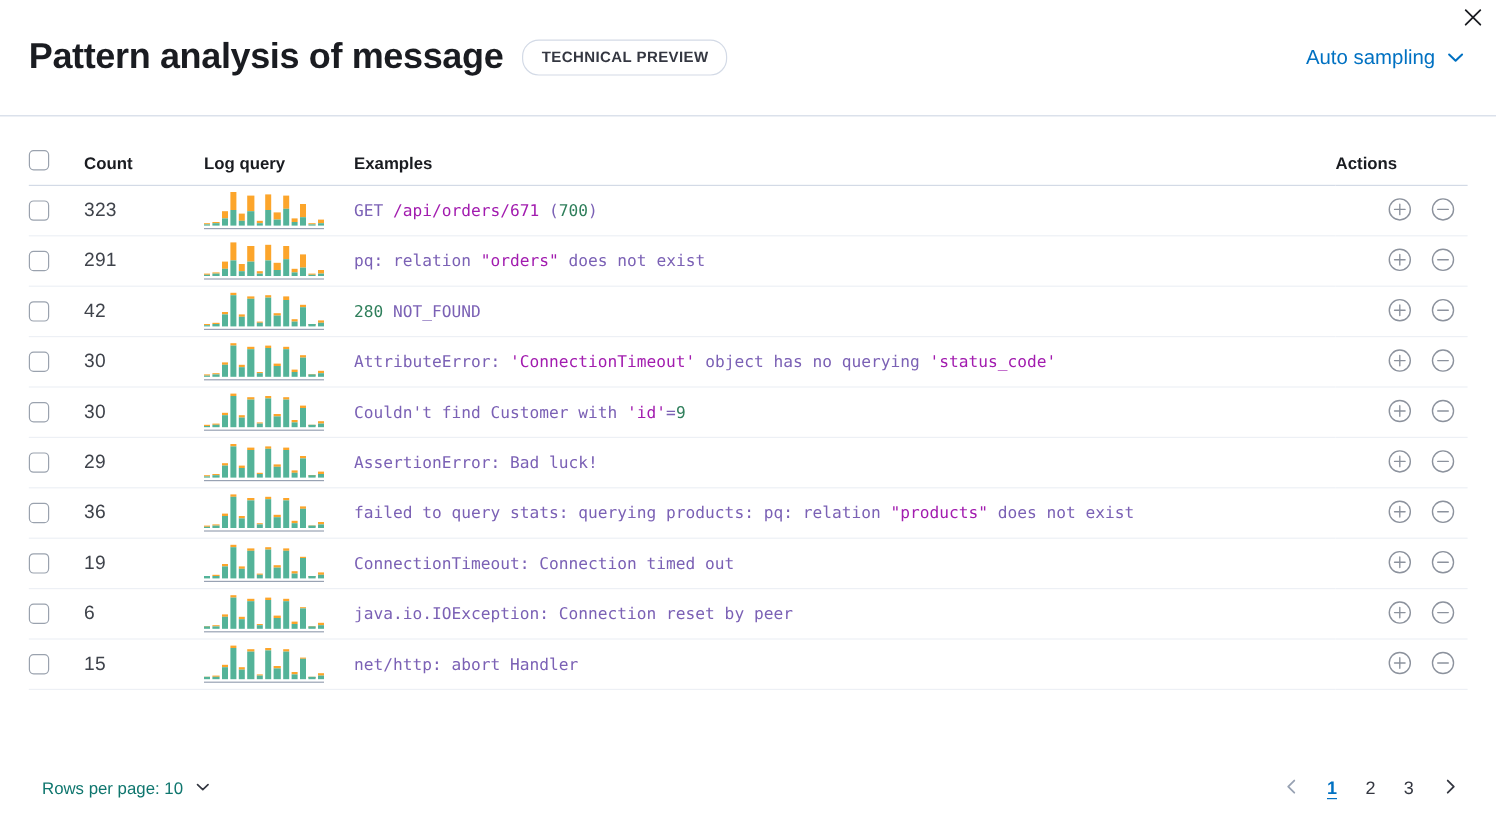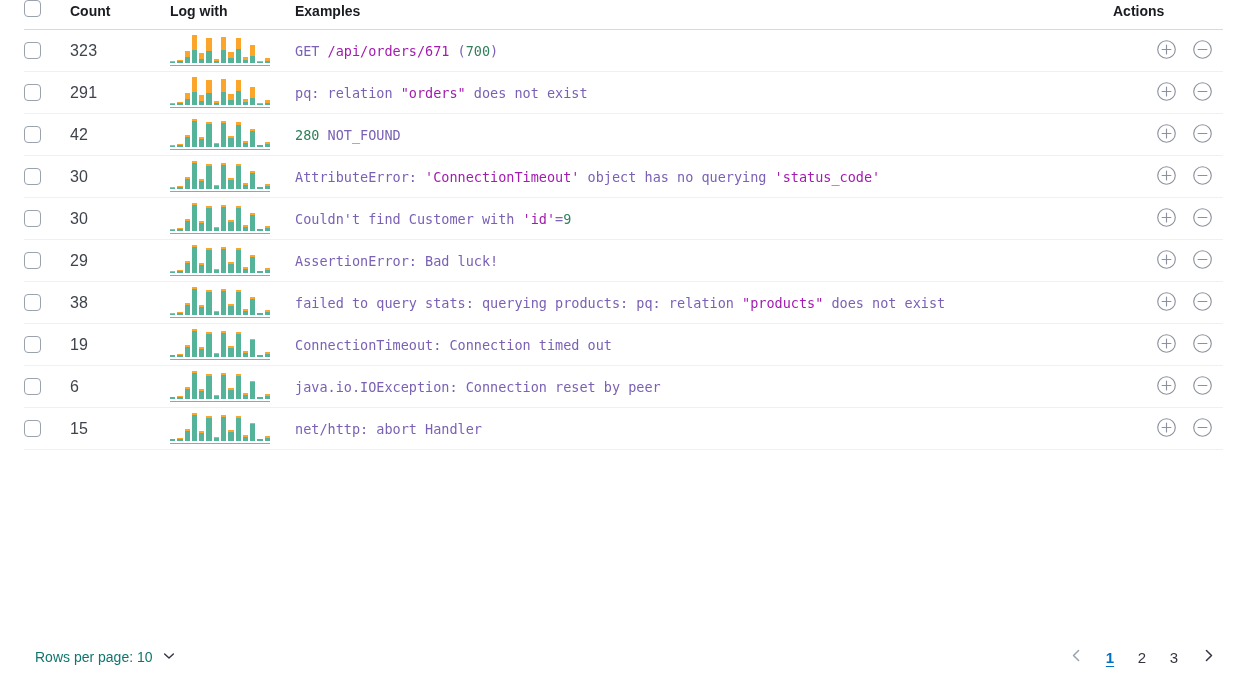--- a/index.html
+++ b/index.html
@@ -112,20 +112,21 @@
     color: #343741;
     padding: 30px 0 18px 1px;
     flex: 0 0 auto;
   }
 
   
   table.patterns {
     width: 100%;
     border-collapse: collapse;
     table-layout: fixed;
+    margin-top: 28px;
   }
   table.patterns th {
     font-size: 14px;
     font-weight: 700;
     color: #1a1c21;
     text-align: left;
     padding: 0 0 10px 0;
     border-bottom: 1px solid #D3DAE6;
     vertical-align: bottom;
   }
@@ -273,39 +274,62 @@
     font-weight: 700;
     text-decoration: underline;
     text-underline-offset: 3px;
   }
 </style>
 </head>
 <body>
 
 <div class="flyout">
 
+  <div class="flyout-header">
+    <div class="header-left">
+      <div class="page-title">Pattern analysis of message</div>
+      <div class="badge-preview">TECHNICAL PREVIEW</div>
+    </div>
+    <div class="header-right">
+      <button class="sampling-btn">
+        <span>Auto sampling</span>
+        <span class="chev-down">
+          <svg width="16" height="16" viewBox="0 0 16 16" fill="none" aria-hidden="true">
+            <path d="M2.6 5.4 L8 10.6 L13.4 5.4" stroke="#0071c2" stroke-width="1.7" stroke-linecap="round" stroke-linejoin="round"></path>
+          </svg>
+        </span>
+      </button>
+    </div>
+    <button class="close-btn">
+      <span>
+        <svg width="15" height="15" viewBox="0 0 15 15" fill="none" aria-hidden="true">
+          <path d="M1.4 1.4 L13.6 13.6 M13.6 1.4 L1.4 13.6" stroke="#1a1c21" stroke-width="1.5" stroke-linecap="round"></path>
+        </svg>
+      </span>
+    </button>
+  </div>
 
   <div class="flyout-body">
 
 
     <table class="patterns">
       <colgroup>
         <col class="col-check">
           <col class="col-count">
           <col class="col-rate">
           <col class="col-examples">
           <col class="col-actions">
       </colgroup>
       <thead>
         <tr>
           <th>
             <span class="cbx"></span>
           </th>
           <th>Count</th>
-          <th>Log with</th>
+          <th>Log query</th>
           <th>Examples</th>
           <th class="th-actions">Actions</th>
         </tr>
       </thead>
       <tbody id="rows-body">
           <tr>
             <td>
               <span class="cbx"></span>
             </td>
             <td class="count-cell">323</td>
@@ -811,21 +835,21 @@
                       <path d="M6.4 11 H15.6" stroke="#8c929d" stroke-width="1.2" stroke-linecap="round"></path>
                     </svg></span>
                 </button>
               </div>
             </td>
           </tr>
           <tr>
             <td>
               <span class="cbx"></span>
             </td>
-            <td class="count-cell">38</td>
+            <td class="count-cell">36</td>
             <td>
               <div class="spark">
                 <div class="bar">
                   <div class="seg-top" style="height: 0.16px;"></div>
                   <div class="seg-bot" style="height: 1.48px;"></div>
                 </div>
                 <div class="bar">
                   <div class="seg-top" style="height: 1.5px;"></div>
                   <div class="seg-bot" style="height: 1.79px;"></div>
                 </div>

